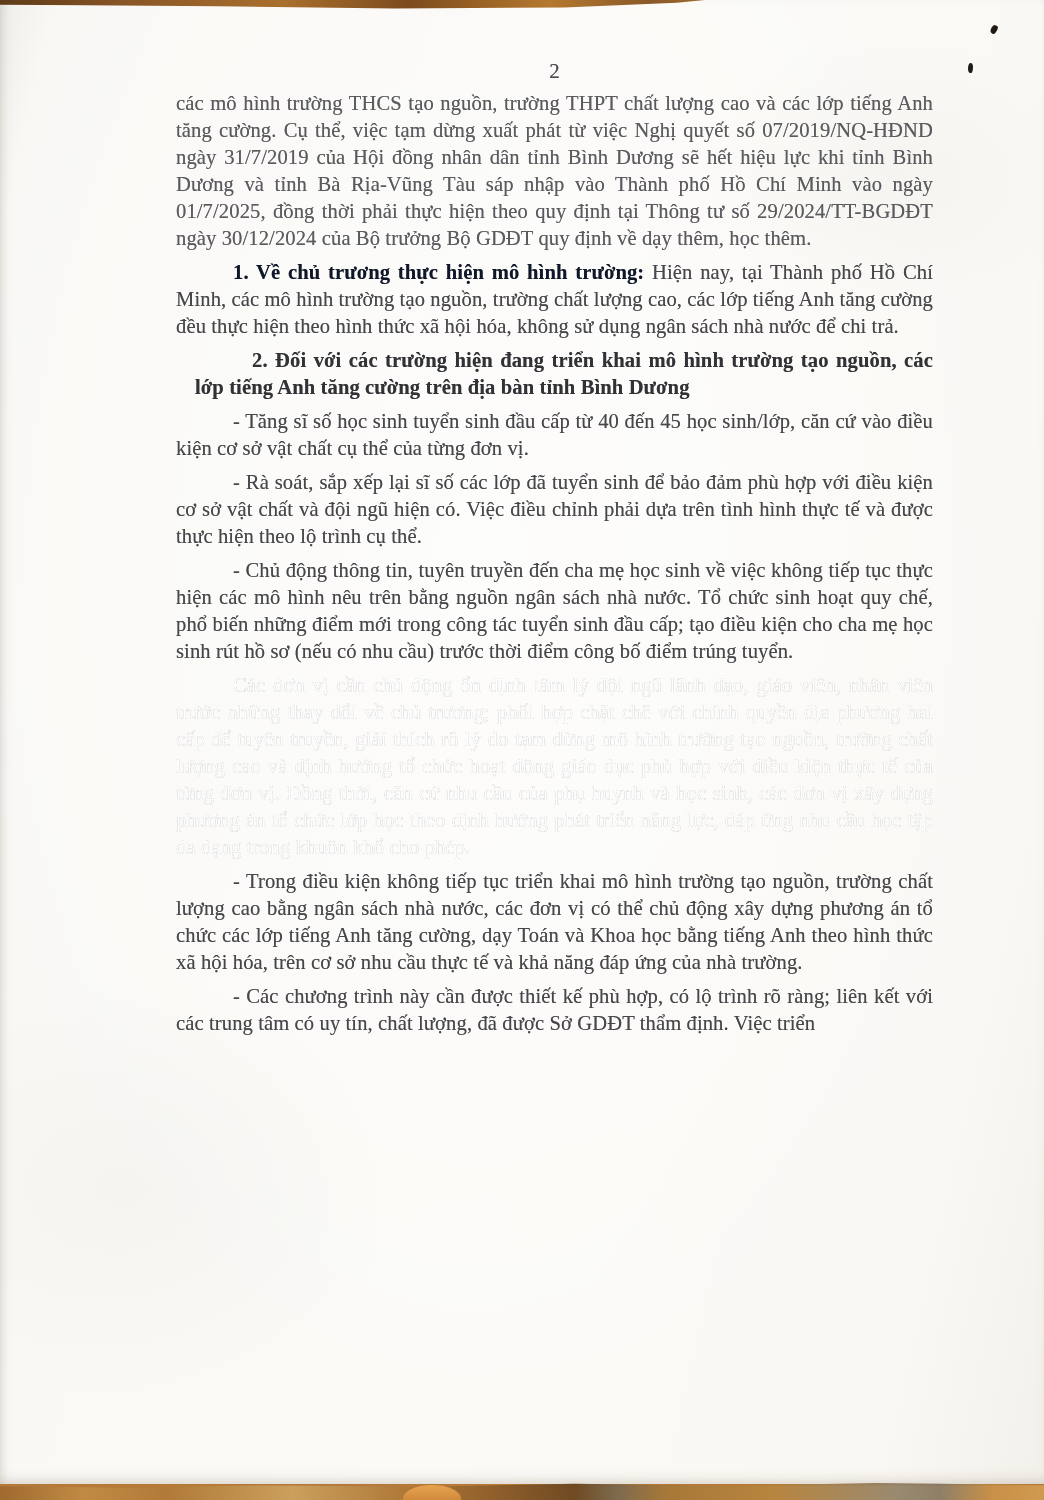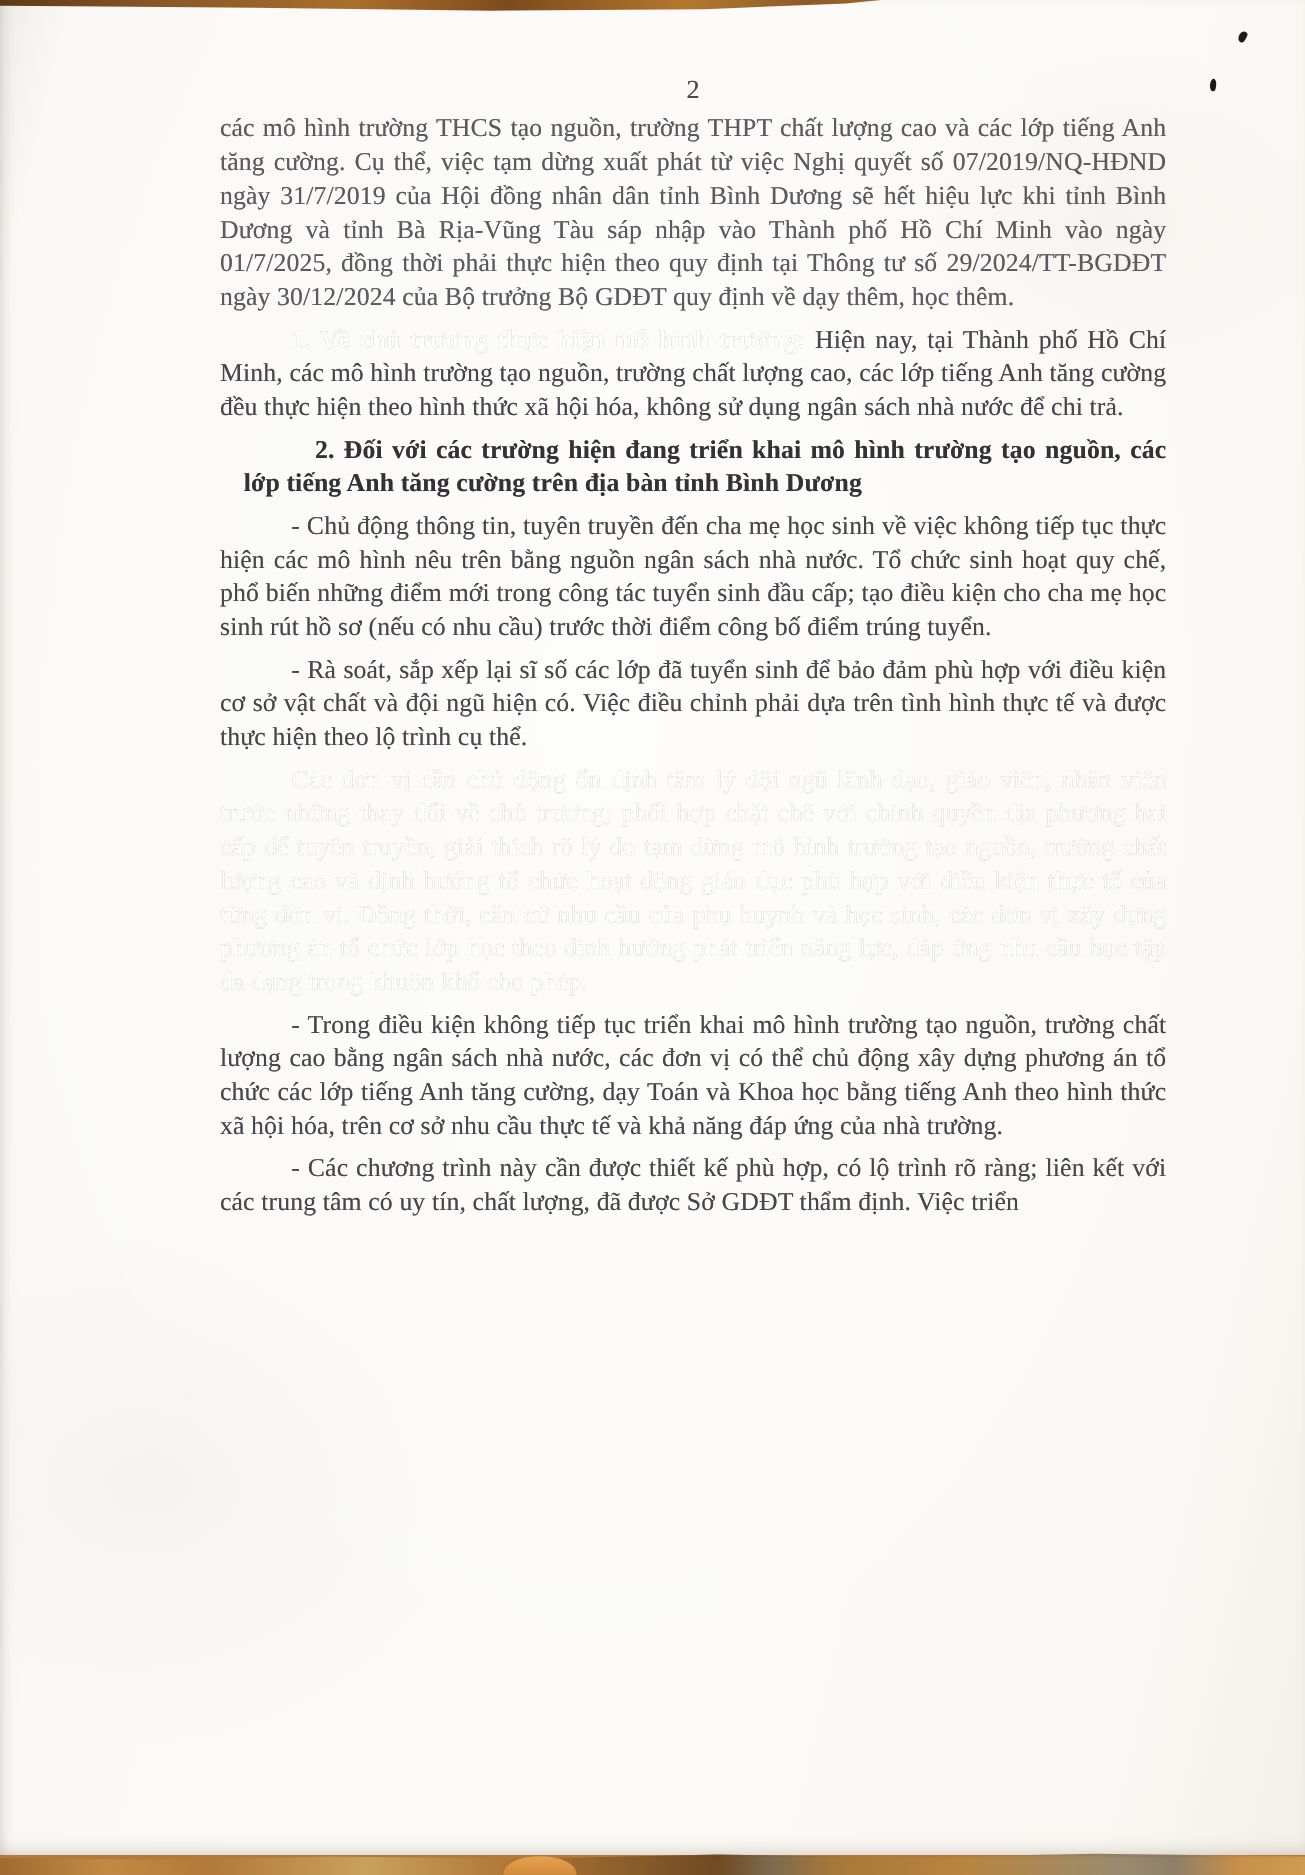--- a/index.html
+++ b/index.html
@@ -85,21 +85,21 @@
     z-index: 1;
   }
   .page-number {
     text-align: center;
     font-size: 21px;
     margin-bottom: 5px;
     color: #4a4a4e;
   }
   .para { margin: 0 0 7px 0; text-indent: 57px; }
   .para.no-indent { text-indent: 0; }
-  .para .lead { font-weight: bold; color: #ffffff; }
+  .para .lead { font-weight: bold; color: #0f172a; }
   .para.heading { font-weight: bold; color: #323236; margin-top: 3px; margin-left: 19px; }
   .para.t-light { color: #5a5a5f; font-family: Liberation Serif, serif; }
   .para.t-mid { color: #ffffff; }
 </style>
 </head>
 <body>
 
 <div class="scan-root">
 
   <div class="desk-top"></div>
@@ -113,24 +113,25 @@
 
     <div class="page-number">2</div>
 
     <p class="para no-indent t-light"><span>các mô hình trường THCS tạo nguồn, trường THPT chất lượng cao và các lớp tiếng Anh tăng cường. Cụ thể, việc tạm dừng xuất phát từ việc Nghị quyết số 07/2019/NQ-HĐND ngày 31/7/2019 của Hội đồng nhân dân tỉnh Bình Dương sẽ hết hiệu lực khi tỉnh Bình Dương và tỉnh Bà Rịa-Vũng Tàu sáp nhập vào Thành phố Hồ Chí Minh vào ngày 01/7/2025, đồng thời phải thực hiện theo quy định tại Thông tư số 29/2024/TT-BGDĐT ngày 30/12/2024 của Bộ trưởng Bộ GDĐT quy định về dạy thêm, học thêm.</span></p>
 
 
     <p class="para"><span class="lead">1. Về chủ trương thực hiện mô hình trường: </span><span>Hiện nay, tại Thành phố Hồ Chí Minh, các mô hình trường tạo nguồn, trường chất lượng cao, các lớp tiếng Anh tăng cường đều thực hiện theo hình thức xã hội hóa, không sử dụng ngân sách nhà nước để chi trả.</span></p>
 
     <p class="para heading"><span>2. Đối với các trường hiện đang triển khai mô hình trường tạo nguồn, các lớp tiếng Anh tăng cường trên địa bàn tỉnh Bình Dương</span></p>
 
+    <p class="para"><span>- Tăng sĩ số học sinh tuyển sinh đầu cấp từ 40 đến 45 học sinh/lớp, căn cứ vào điều kiện cơ sở vật chất cụ thể của từng đơn vị.</span></p>
+
+    <p class="para"><span>- Rà soát, sắp xếp lại sĩ số các lớp đã tuyển sinh để bảo đảm phù hợp với điều kiện cơ sở vật chất và đội ngũ hiện có. Việc điều chỉnh phải dựa trên tình hình thực tế và được thực hiện theo lộ trình cụ thể.</span></p>
 
     <p class="para"><span>- Chủ động thông tin, tuyên truyền đến cha mẹ học sinh về việc không tiếp tục thực hiện các mô hình nêu trên bằng nguồn ngân sách nhà nước. Tổ chức sinh hoạt quy chế, phổ biến những điểm mới trong công tác tuyển sinh đầu cấp; tạo điều kiện cho cha mẹ học sinh rút hồ sơ (nếu có nhu cầu) trước thời điểm công bố điểm trúng tuyển.</span></p>
-
-    <p class="para"><span>- Rà soát, sắp xếp lại sĩ số các lớp đã tuyển sinh để bảo đảm phù hợp với điều kiện cơ sở vật chất và đội ngũ hiện có. Việc điều chỉnh phải dựa trên tình hình thực tế và được thực hiện theo lộ trình cụ thể.</span></p>
 
 
     <p class="para t-mid"><span>Các đơn vị cần chủ động ổn định tâm lý đội ngũ lãnh đạo, giáo viên, nhân viên trước những thay đổi về chủ trương; phối hợp chặt chẽ với chính quyền địa phương hai cấp để tuyên truyền, giải thích rõ lý do tạm dừng mô hình trường tạo nguồn, trường chất lượng cao và định hướng tổ chức hoạt động giáo dục phù hợp với điều kiện thực tế của từng đơn vị. Đồng thời, căn cứ nhu cầu của phụ huynh và học sinh, các đơn vị xây dựng phương án tổ chức lớp học theo định hướng phát triển năng lực, đáp ứng nhu cầu học tập đa dạng trong khuôn khổ cho phép.</span></p>
 
 
     <p class="para"><span>- Trong điều kiện không tiếp tục triển khai mô hình trường tạo nguồn, trường chất lượng cao bằng ngân sách nhà nước, các đơn vị có thể chủ động xây dựng phương án tổ chức các lớp tiếng Anh tăng cường, dạy Toán và Khoa học bằng tiếng Anh theo hình thức xã hội hóa, trên cơ sở nhu cầu thực tế và khả năng đáp ứng của nhà trường.</span></p>
 
     <p class="para"><span>- Các chương trình này cần được thiết kế phù hợp, có lộ trình rõ ràng; liên kết với các trung tâm có uy tín, chất lượng, đã được Sở GDĐT thẩm định. Việc triển</span></p>
 
   </div>

